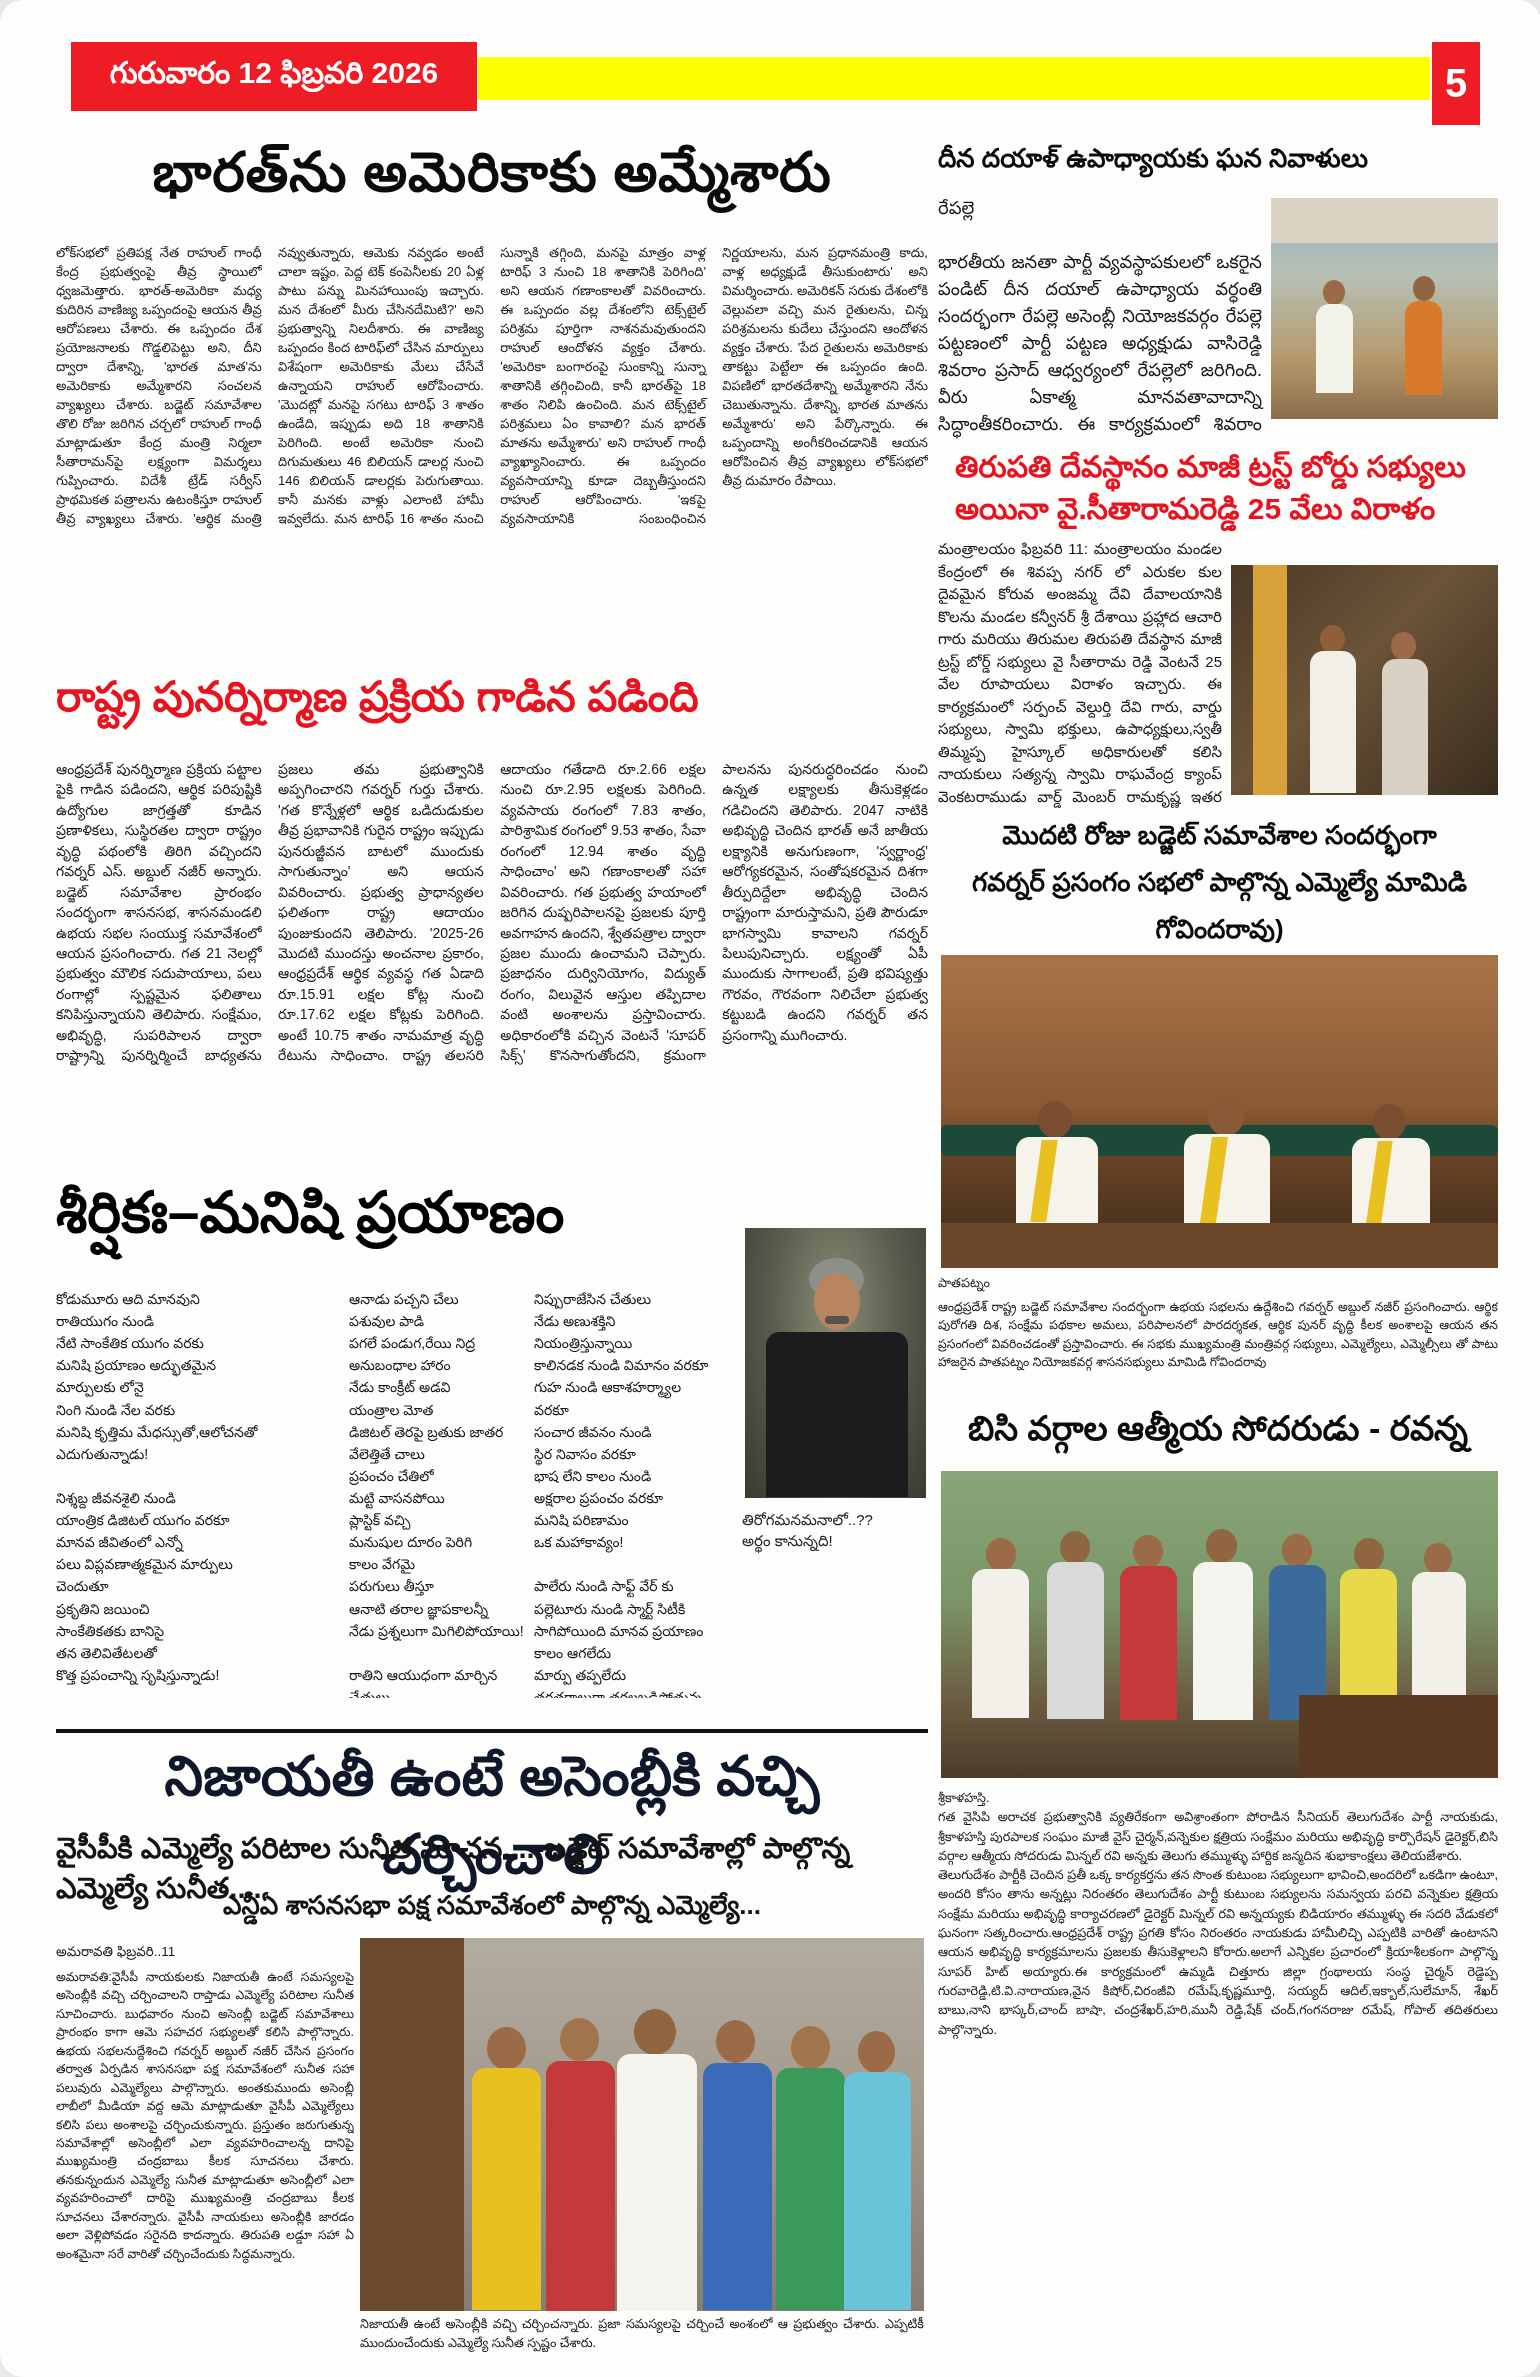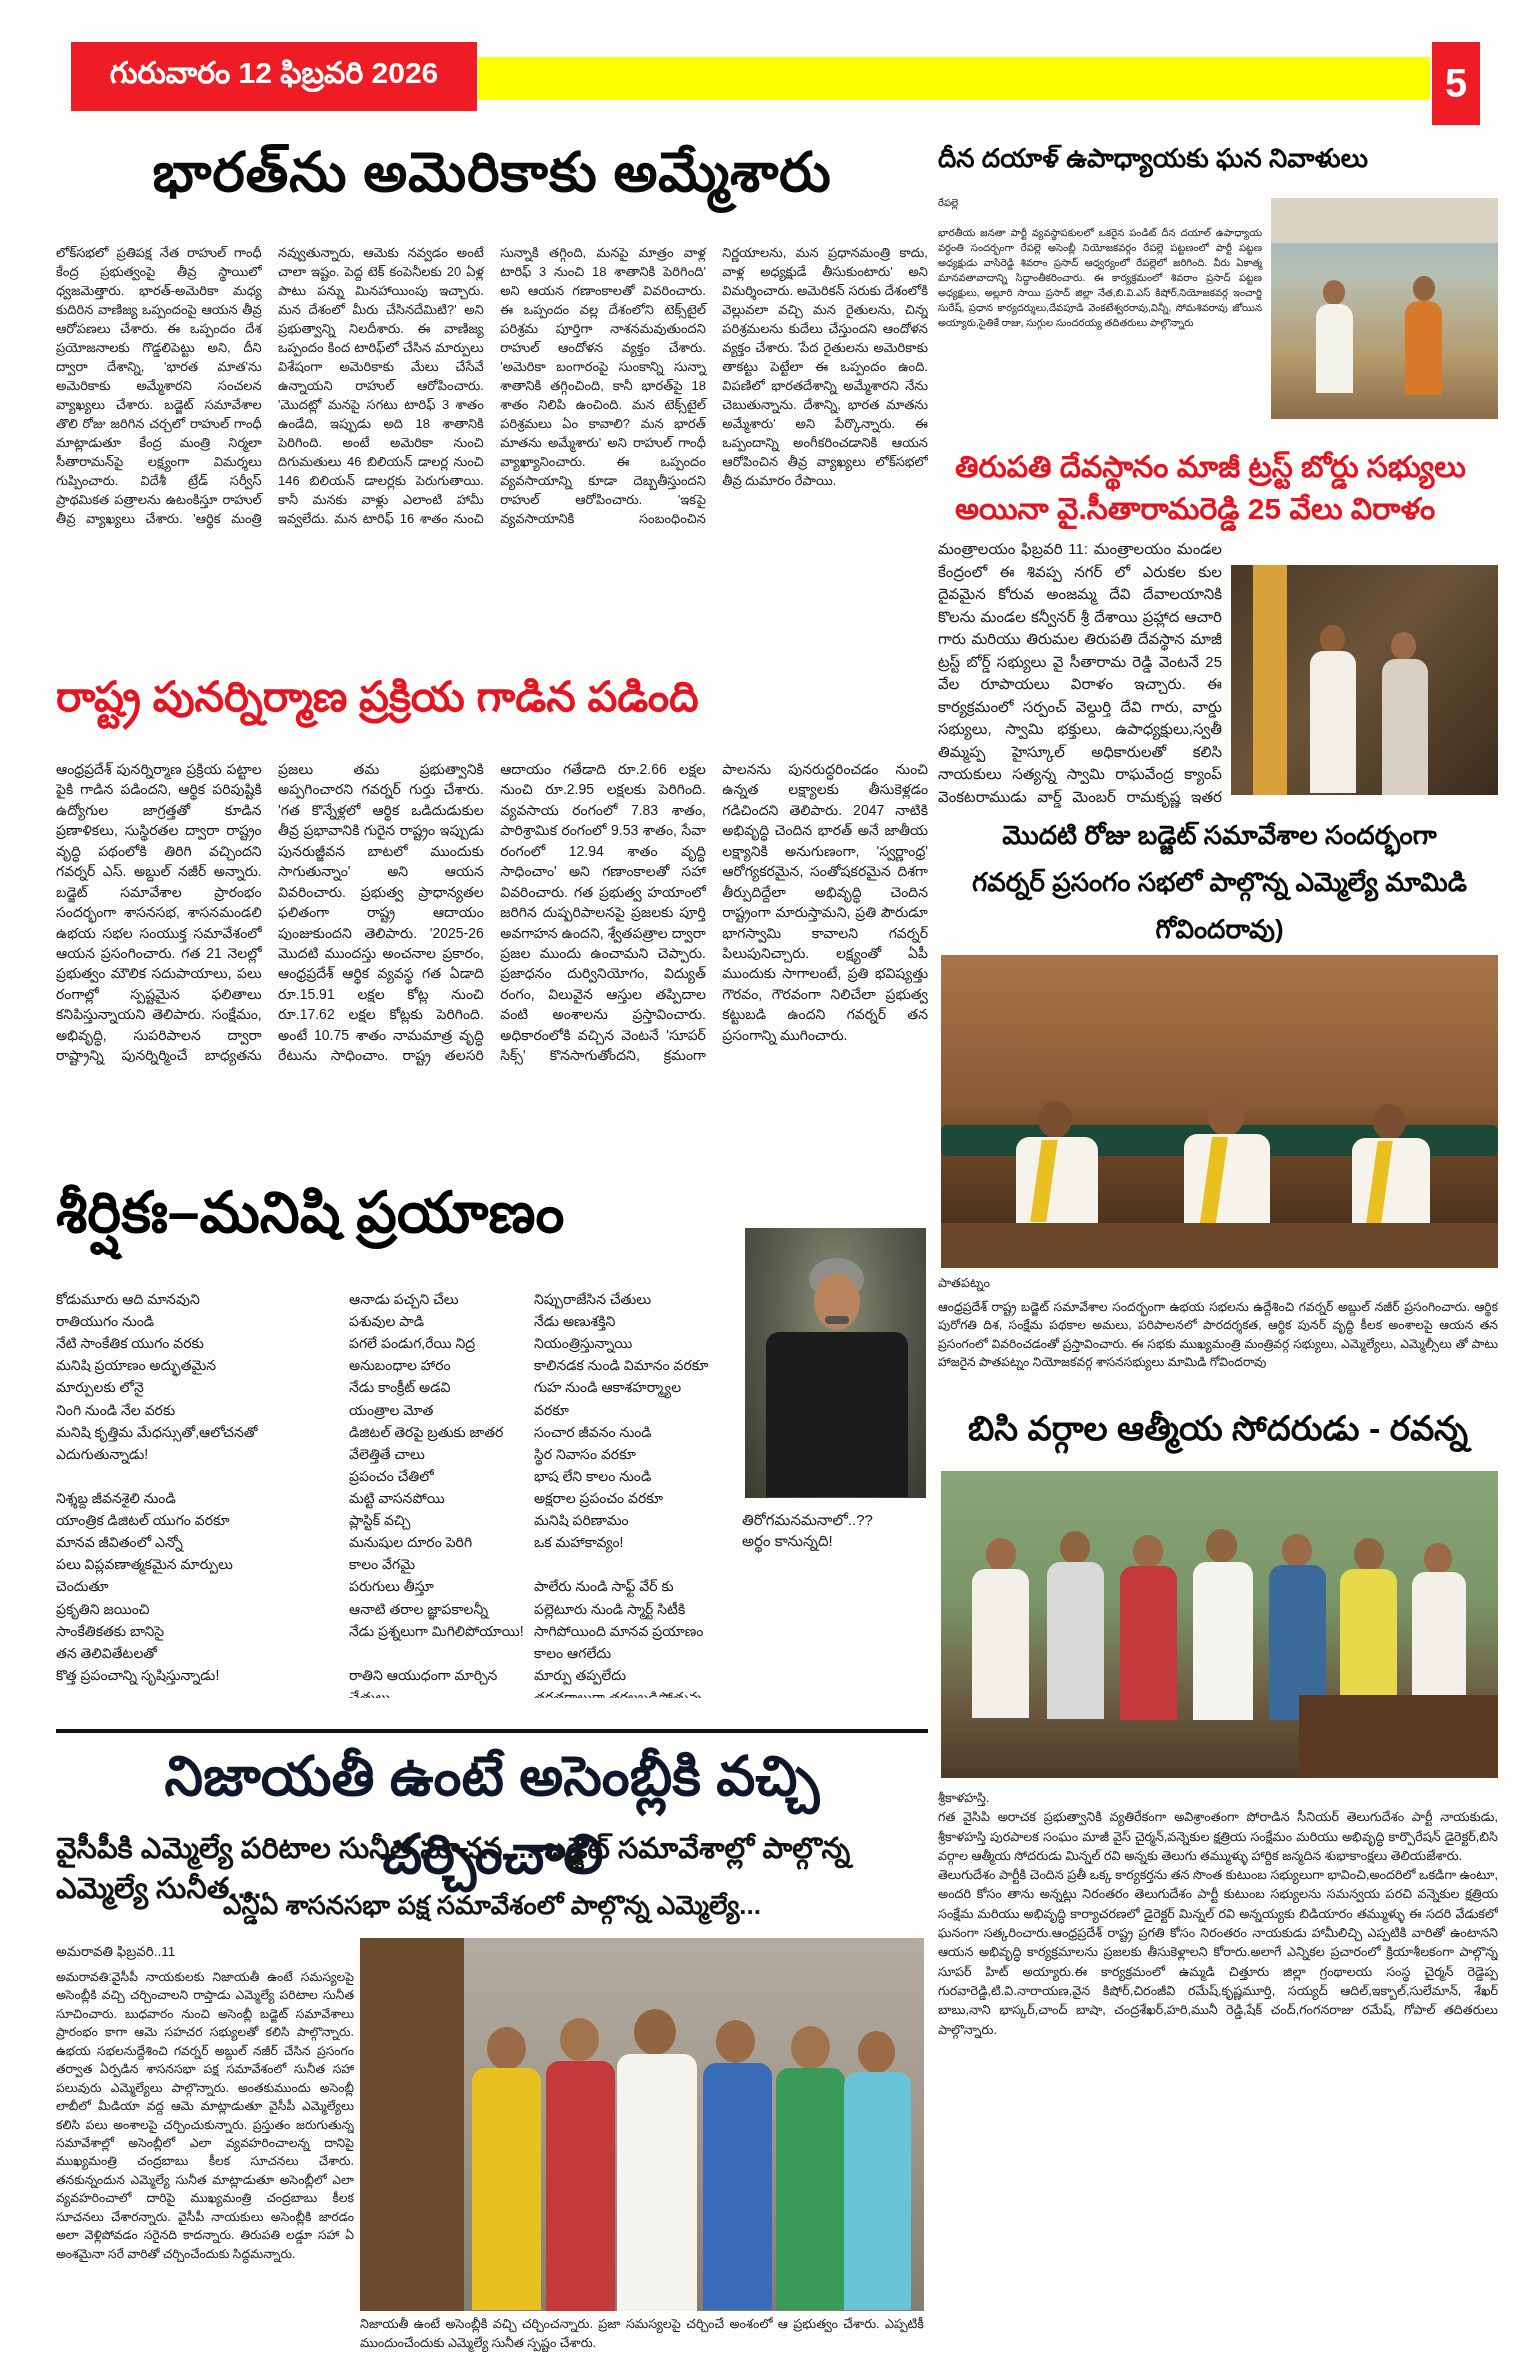--- a/index.html
+++ b/index.html
@@ -1,17 +1,17 @@
 <!DOCTYPE html>
 <html style="font-size:12px"><head>
 <meta charset="utf-8">
 <style>
   html,body{margin:0;padding:0;background:#e8e8e8;}
   #page{position:relative;width:1541px;height:2377px;background:#fdfdfc;margin:0 auto;
-        font-family:"Liberation Sans","DejaVu Sans",sans-serif;color:#161616;overflow:hidden;}
+        font-family:"Liberation Sans","DejaVu Sans",sans-serif;color:#161616;overflow:hidden;border-radius:23px;}
   .abs{position:absolute;}
   .pre{white-space:pre-line;}
   .just{text-align:justify;}
   
   #datebox{left:71px;top:42px;width:406px;height:69px;background:#ee1c24;color:#fff;
            display:flex;align-items:center;justify-content:center;font-size:30px;font-weight:bold;}
   #yellowbar{left:478px;top:57px;width:952px;height:43px;background:#ffff00;}
   #pagenum{left:1432px;top:42px;width:48px;height:83px;background:#ee1c24;color:#fff;
            display:flex;align-items:center;justify-content:center;font-size:40px;font-weight:bold;}
   
@@ -37,21 +37,21 @@
   #honesty-headline{left:56px;top:1744px;width:872px;text-align:center;font-size:55px;font-weight:bold;color:#0f172a;}
   #honesty-sub1{left:56px;top:1832px;width:872px;font-size:29px;font-weight:bold;color:#141414;}
   #honesty-sub2{left:56px;top:1890px;width:872px;text-align:center;font-size:26px;font-weight:bold;color:#141414;}
   #honesty-dateline{left:56px;top:1944px;width:298px;font-size:13.4px;}
   #honesty-body{left:56px;top:1968px;width:298px;height:379px;font-size:12.3px;line-height:1.5;overflow:hidden;}
   #sunita-photo{left:360px;top:1938px;width:564px;height:373px;
                 background:linear-gradient(180deg,#b3aca0 0%,#a39a8d 45%,#857c72 100%);overflow:hidden;}
   #honesty-caption{left:360px;top:2315px;width:564px;font-size:12.7px;line-height:1.5;}
   
   #dd-headline{left:938px;top:143px;width:560px;font-size:26px;font-weight:bold;color:#0b0b0b;}
-  #dd-article{left:938px;top:195px;width:560px;height:244px;font-size:10px;line-height:1.5;overflow:hidden;}
+  #dd-article{left:938px;top:195px;width:560px;height:244px;font-size:18px;line-height:1.5;overflow:hidden;}
   #dd-photo{float:right;width:227px;height:221px;margin:3px 0 4.5px 9px;
             background:linear-gradient(180deg,#9ab0c0 0%,#b6c0b4 35%,#b59a6d 72%,#8a6d49 100%);position:relative;overflow:hidden;}
   #tp-headline{left:955px;top:446px;width:541px;font-size:30px;font-weight:bold;color:#e8131f;line-height:1.4;}
   #tp-article{left:938px;top:538px;width:560px;height:270px;font-size:15px;line-height:1.5;overflow:hidden;}
   #tp-photo{float:right;width:267px;height:230px;margin:27px 0 4.5px 9px;
             background:linear-gradient(135deg,#4a3826 0%,#6b5438 45%,#3a2c1d 100%);position:relative;overflow:hidden;}
   #gov-caption{left:969px;top:812px;width:501px;text-align:center;font-size:26px;font-weight:bold;line-height:1.8;color:#0b0b0b;}
   #assembly-photo{left:941px;top:955px;width:557px;height:313px;
                   background:linear-gradient(180deg,#a9744a 0%,#8a5a33 48%,#6b4426 62%,#3c2a1a 100%);overflow:hidden;}
   #pp-dateline{left:938px;top:1276px;width:224px;font-size:12.7px;}

